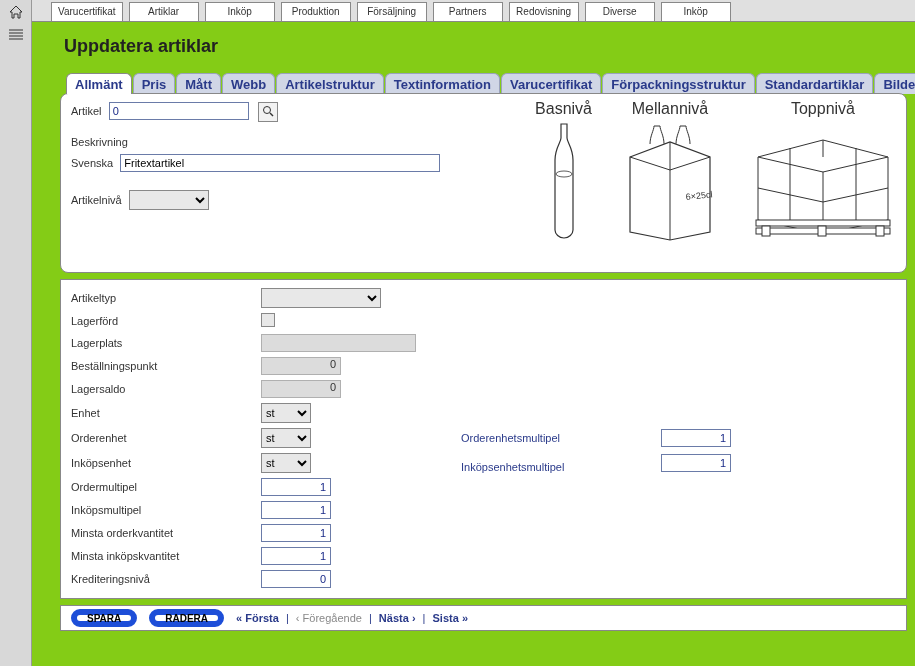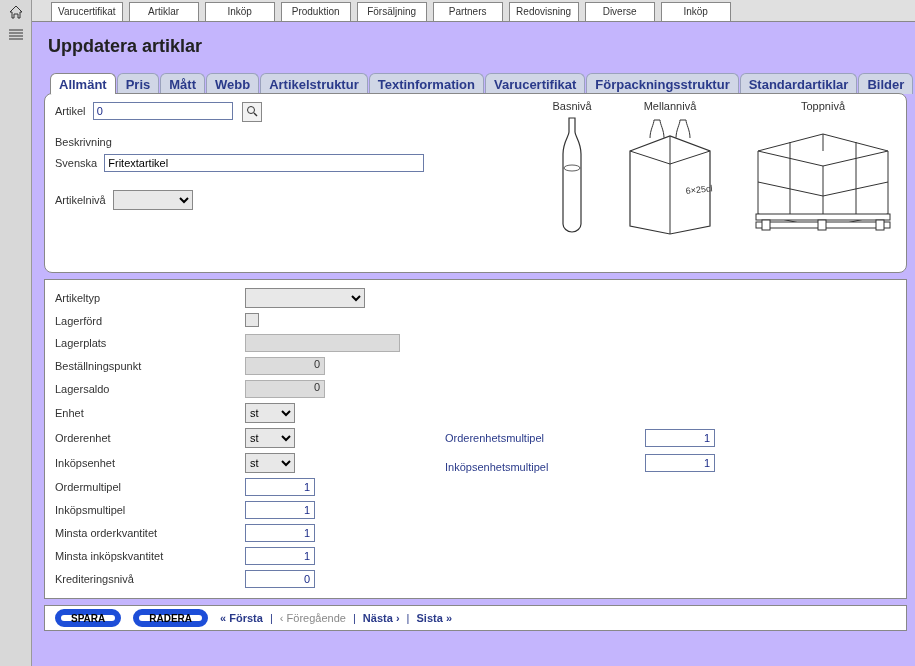--- a/index.html
+++ b/index.html
@@ -50,22 +50,22 @@
     min-width: 70px;
     text-align: center;
     color: #333;
     cursor: pointer;
     font-size: 10px;
     line-height: 14px;
   }
   .content {
     position: absolute;
     left: 32px; top: 22px; right: 0; bottom: 0;
-    background: #c4b5fd;
-    padding: 14px 8px 8px 12px;
+    background: #84cc16;
+    padding: 14px 8px 8px 28px;
   }
   .page-title {
     font-size: 18px;
     font-weight: bold;
     color: #222;
     margin: 0 0 14px 4px;
   }
   .tab-strip {
     display: flex;
     align-items: flex-end;
@@ -146,21 +146,21 @@
     right: 8px;
     display: flex;
     gap: 28px;
   }
   .level-col {
     display: flex;
     flex-direction: column;
     align-items: center;
   }
   .level-col .lvlabel {
-    font-size: 11px;
+    font-size: 16px;
     color: #333;
     margin-bottom: 4px;
   }
   .scroll-panel-wrap {
     margin-top: 6px;
     height: 320px;
     position: relative;
   }
   .scroll-panel {
     background: #fff;

